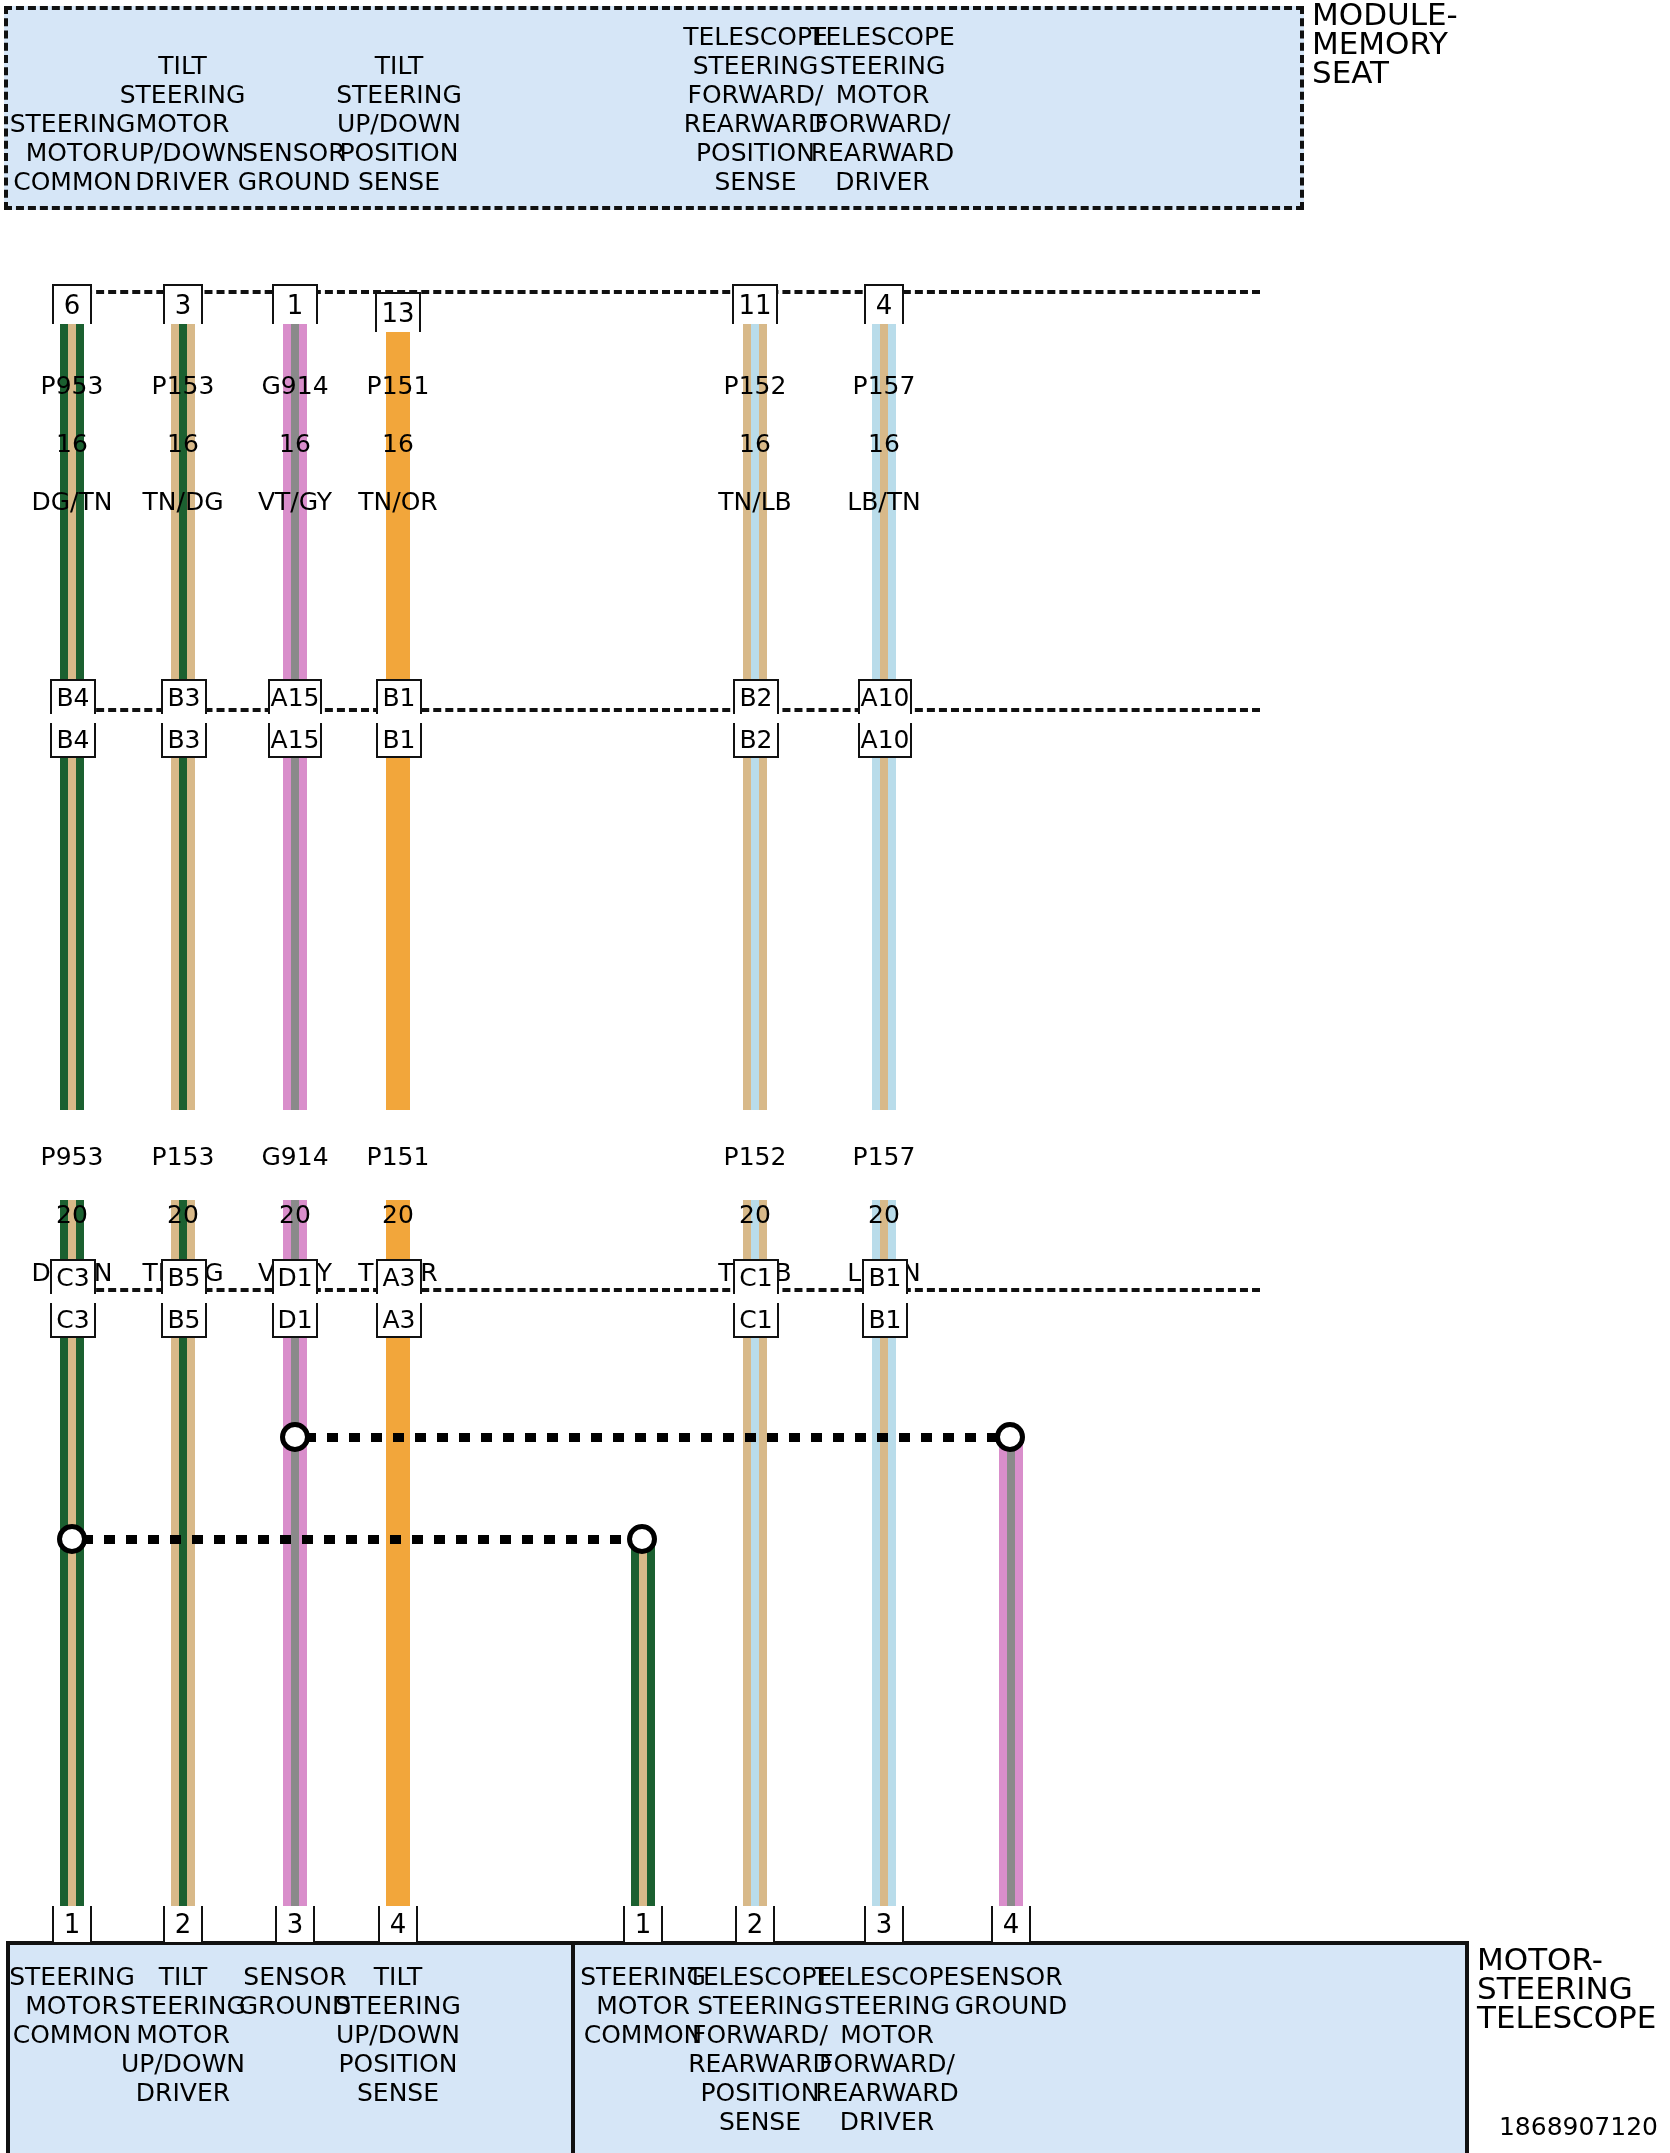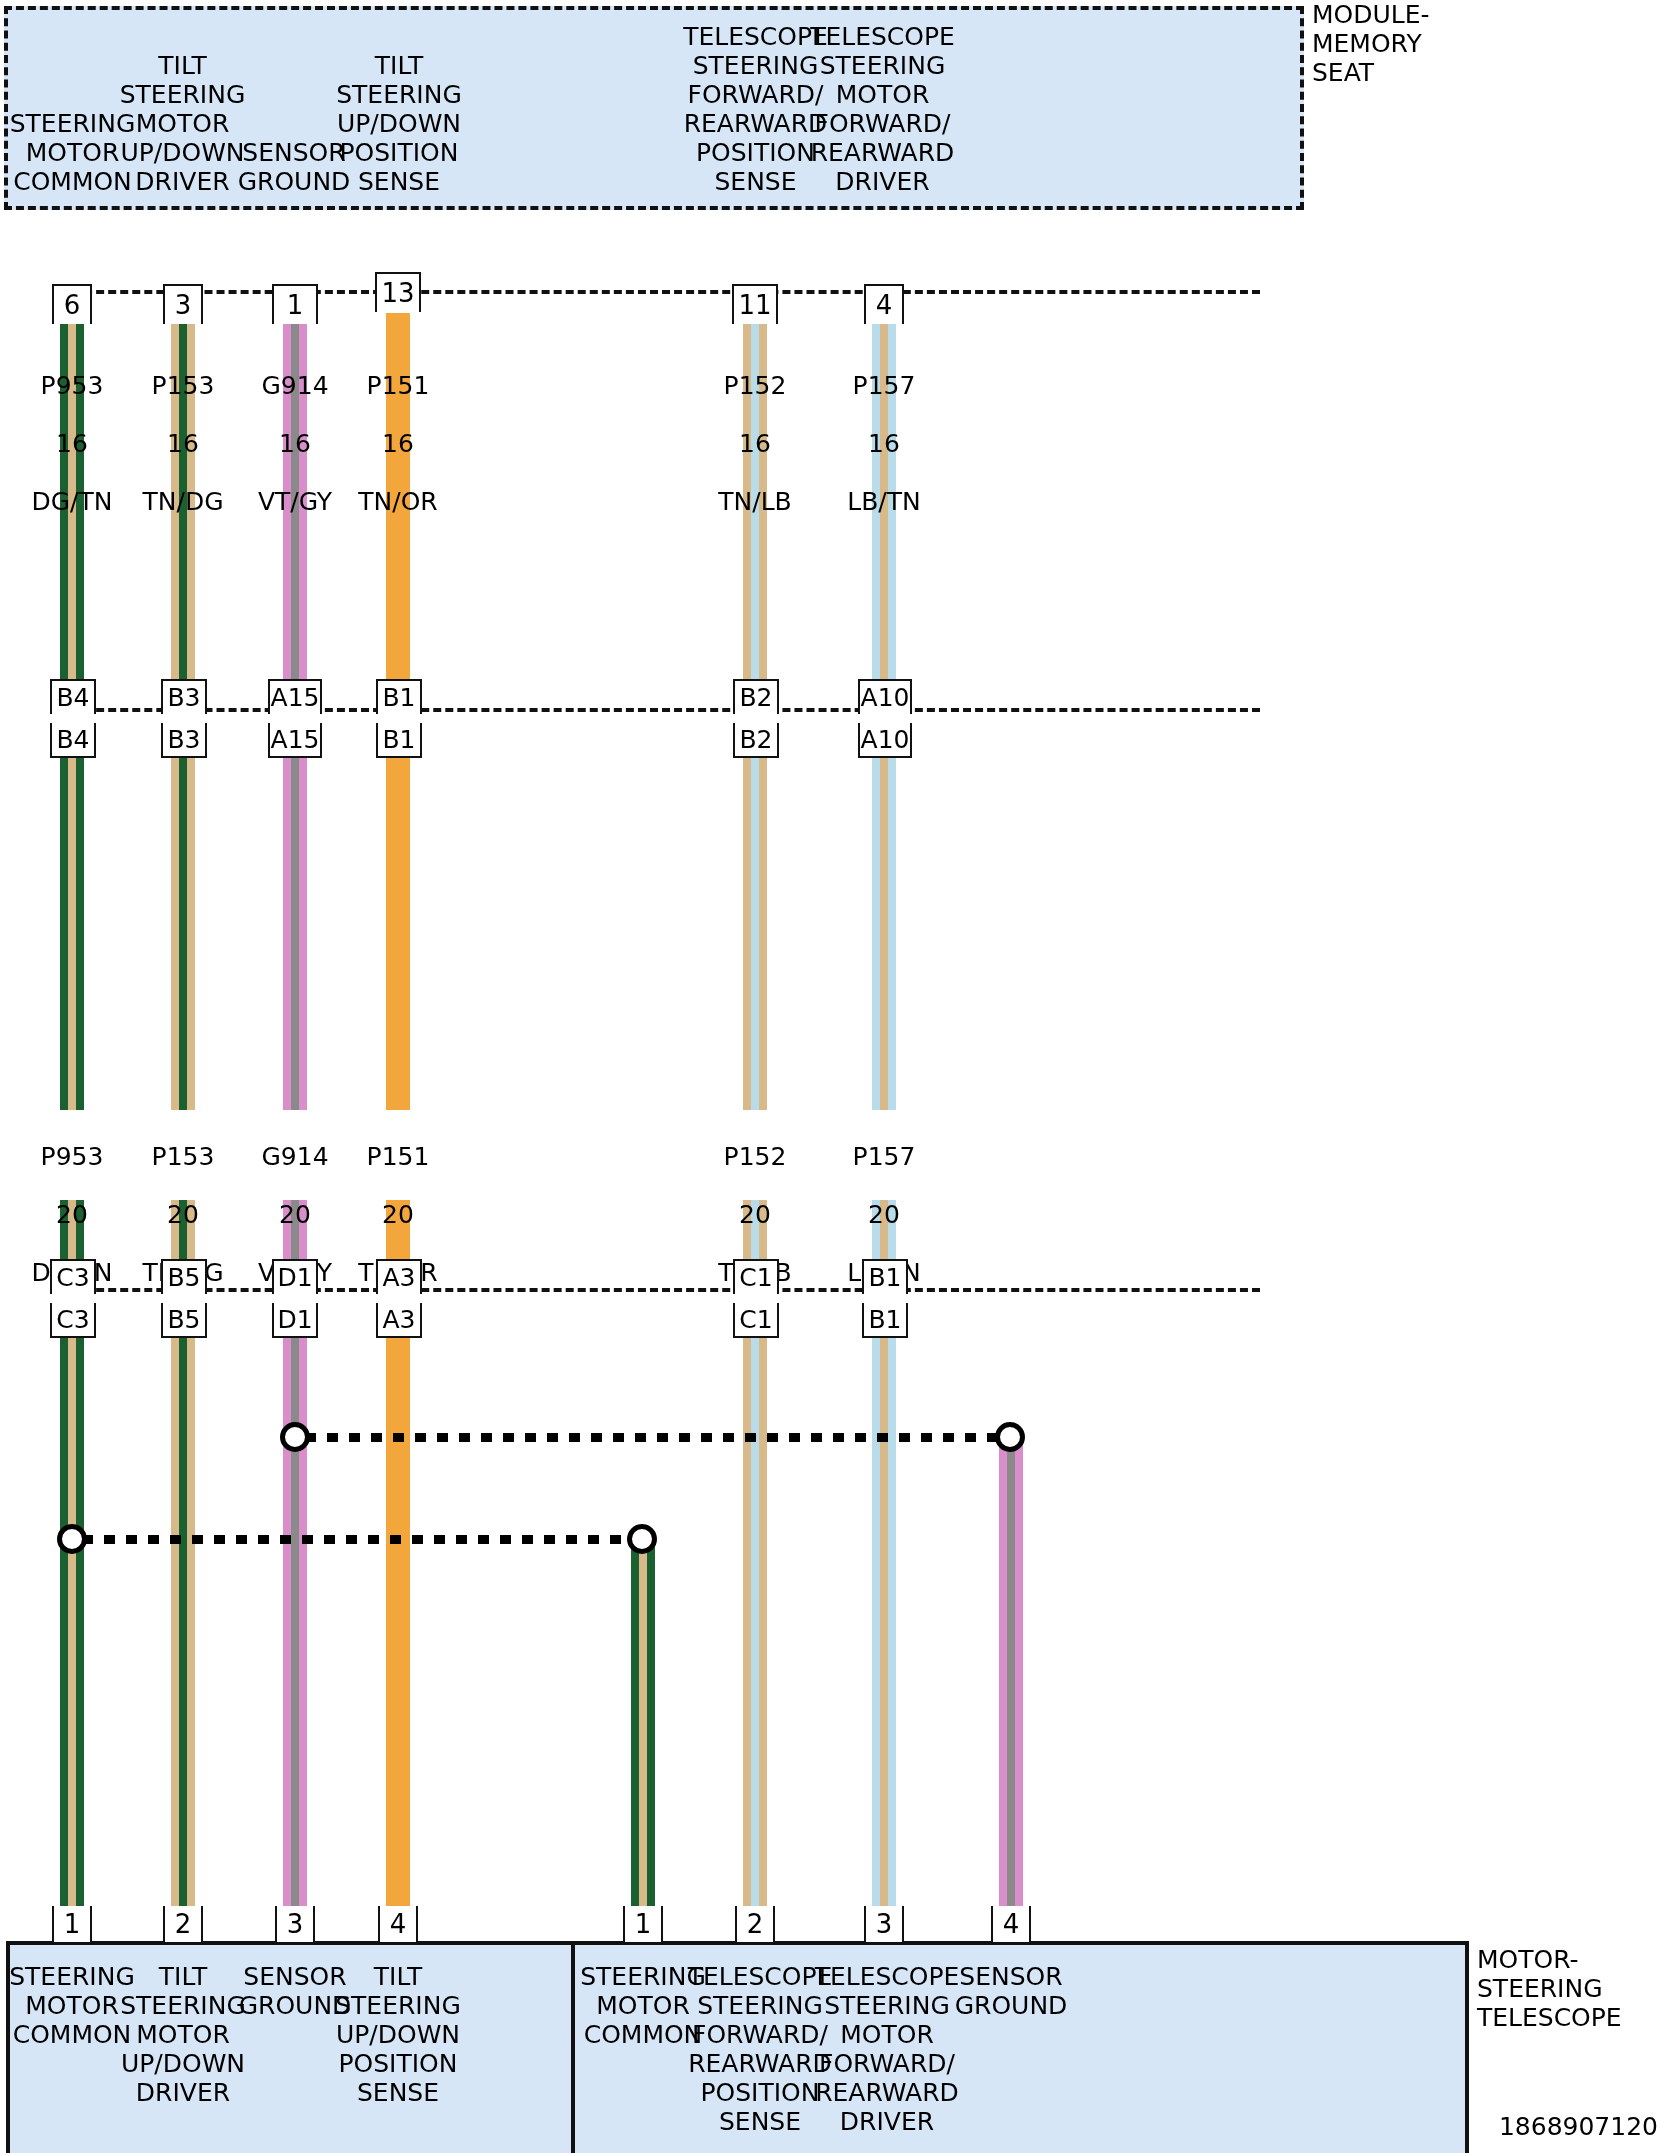--- a/index.html
+++ b/index.html
@@ -8,21 +8,21 @@
 
   
   .module-box{
     position:absolute;
     background:#d6e6f7;
     border:4px dashed #111;
     box-sizing:border-box;
   }
   .module-caption{
     position:absolute;
-    font-size:25px;
+    font-size:31px;
     line-height:29px;
     color:#000;
     white-space:pre-line;
     text-align:left;
   }
 
   
   .comp-box{
     position:absolute;
     background:#d6e6f7;
@@ -164,21 +164,21 @@
 MOTOR
 FORWARD/
 REARWARD
 DRIVER</div>
 
   <div class="hdash-thin" style="left:60px;top:290px;width:1200px;"></div>
 
   <div class="pin pin-down" style="left:52px;top:284px;width:40px;height:40px;">6</div>
   <div class="pin pin-down" style="left:163px;top:284px;width:40px;height:40px;">3</div>
   <div class="pin pin-down" style="left:272px;top:284px;width:46px;height:40px;">1</div>
-  <div class="pin pin-down" style="left:375px;top:272px;width:46px;height:40px;text-align:center;">13</div>
+  <div class="pin pin-down" style="left:375px;top:292px;width:46px;height:40px;text-align:center;">13</div>
   <div class="pin pin-down" style="left:732px;top:284px;width:46px;height:40px;">11</div>
   <div class="pin pin-down" style="left:864px;top:284px;width:40px;height:40px;">4</div>
 
   <div class="wire" style="left:60px;top:313px;width:24px;height:370px;
        background:linear-gradient(to right,#1b6030 0 8px,#d8b989 8px 16px,#1b6030 16px 24px);"></div>
 
   <div class="wire" style="left:171px;top:313px;width:24px;height:370px;
        background:linear-gradient(to right,#d8b989 0 8px,#1b6030 8px 16px,#d8b989 16px 24px);"></div>
 
   <div class="wire" style="left:283px;top:313px;width:24px;height:370px;

